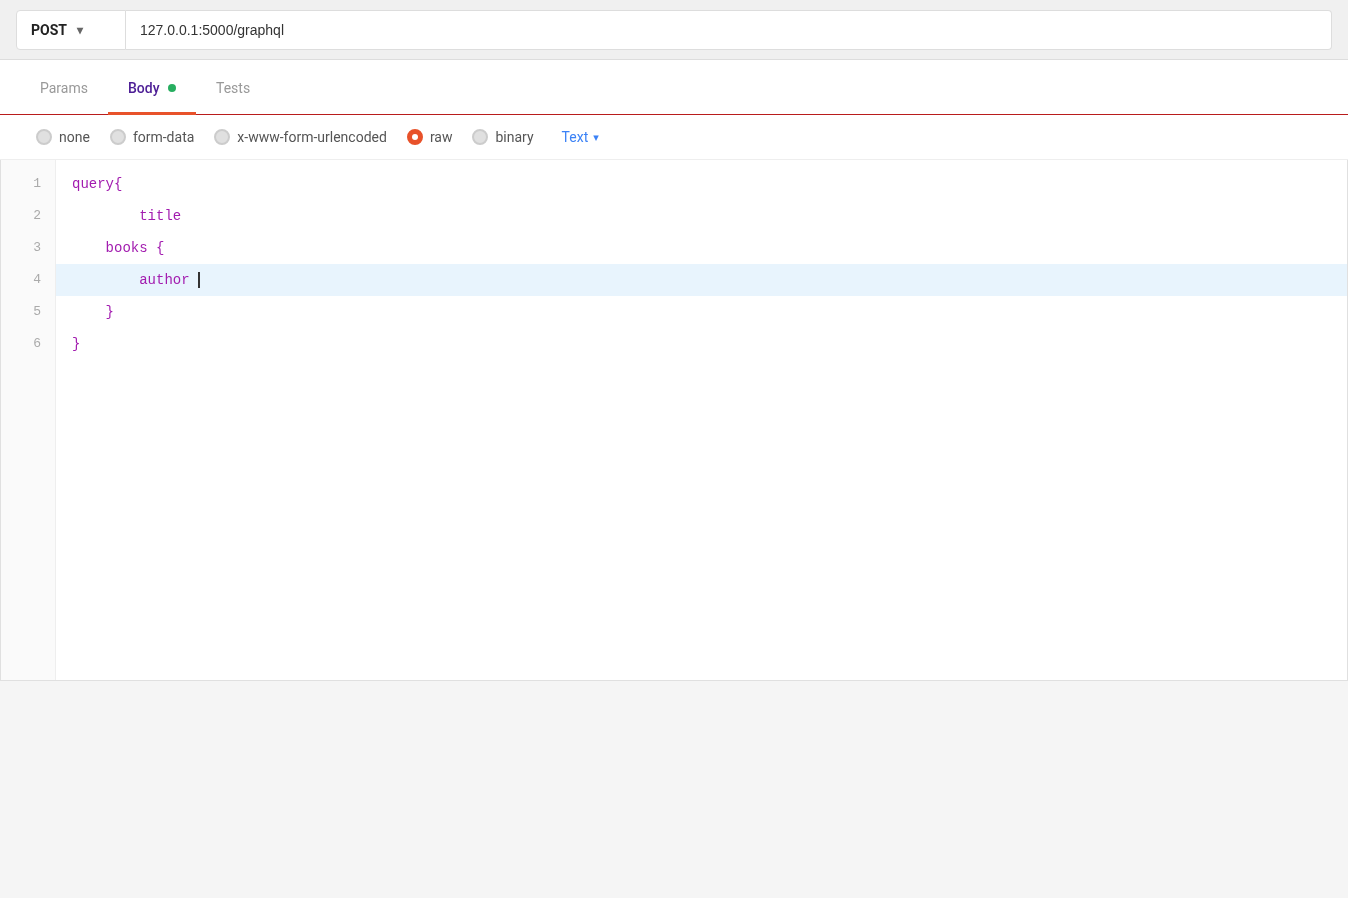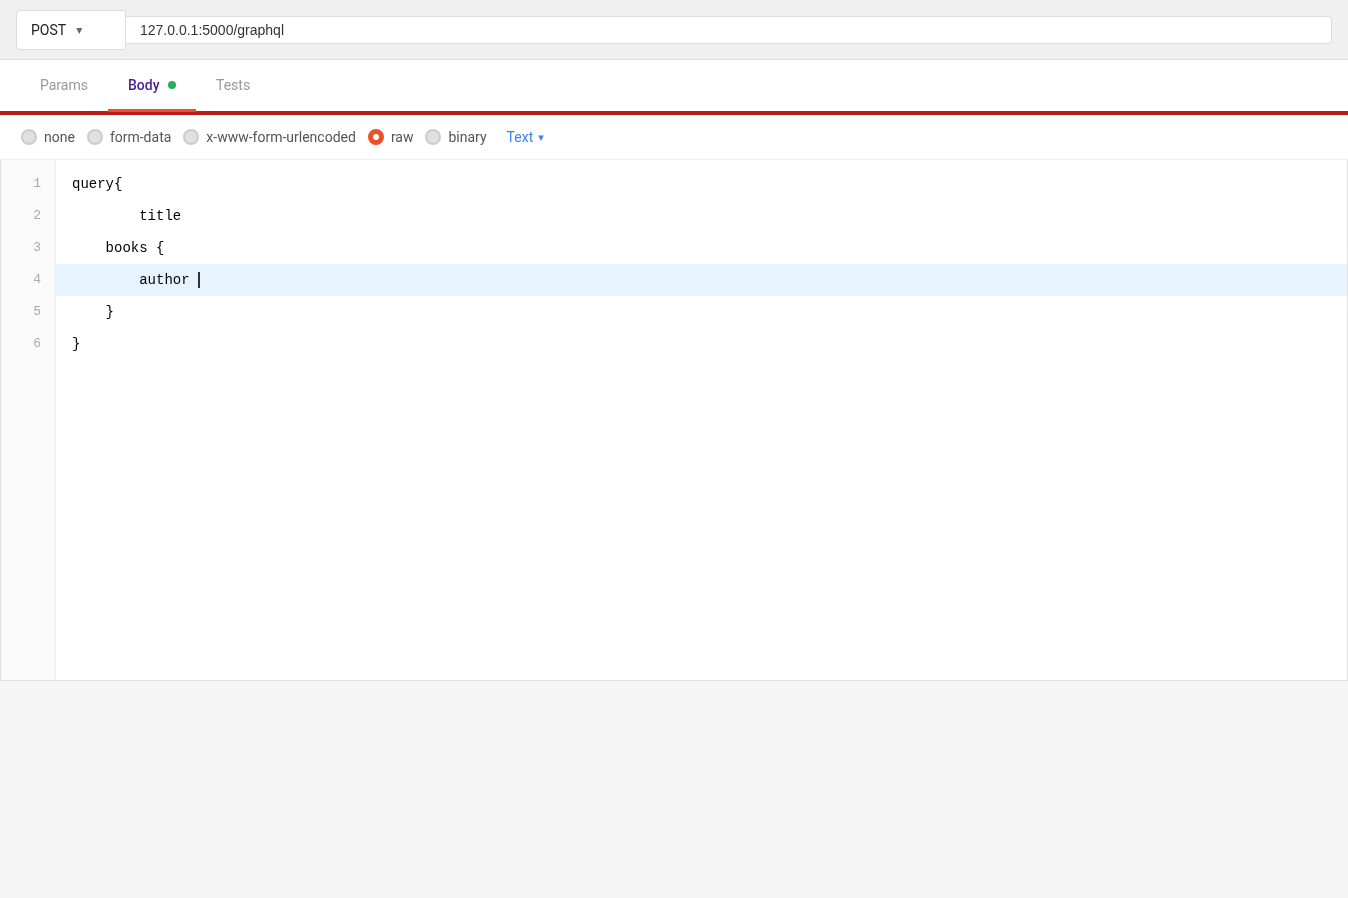--- a/index.html
+++ b/index.html
@@ -20,21 +20,21 @@
       height: 60px;
     }
 
     .method-selector {
       display: flex;
       align-items: center;
       background: #fff;
       border: 1px solid #ddd;
       border-radius: 4px 0 0 4px;
       padding: 8px 14px;
-      font-weight: 400;
+      font-weight: 700;
       font-size: 14px;
       color: #222;
       cursor: pointer;
       gap: 10px;
       height: 40px;
       min-width: 110px;
     }
 
     .method-selector .chevron-icon {
       color: #666;
@@ -42,31 +42,31 @@
     }
 
     .url-input {
       flex: 1;
       border: 1px solid #ddd;
       border-left: none;
       border-radius: 0 4px 4px 0;
       padding: 8px 14px;
       font-size: 14px;
       color: #333;
-      height: 28px;
+      height: 40px;
       background: #fff;
       outline: none;
     }
 
     
     .tabs-row {
       display: flex;
       align-items: flex-end;
       background: #fff;
-      border-bottom: 4px solid #b91c1c;
+      border-bottom: 1px solid #b91c1c;
       padding: 0 20px;
       gap: 0;
       height: 55px;
     }
 
     .tab {
       padding: 16px 20px;
       font-size: 14px;
       color: #999;
       cursor: pointer;
@@ -97,22 +97,22 @@
       vertical-align: middle;
       position: relative;
       top: -1px;
     }
 
     
     .body-options {
       display: flex;
       align-items: center;
       background: #fff;
-      padding: 14px 21px;
-      gap: 12px;
+      padding: 14px 36px;
+      gap: 20px;
       border-bottom: 1px solid #eee;
     }
 
     .radio-option {
       display: flex;
       align-items: center;
       gap: 7px;
       font-size: 14px;
       color: #555;
       cursor: pointer;
@@ -194,21 +194,21 @@
 
     .code-lines {
       flex: 1;
       padding: 8px 0;
     }
 
     .code-line {
       padding: 0 16px;
       line-height: 32px;
       white-space: pre;
-      color: #000000;
+      color: #a21caf;
     }
 
     .code-line.highlighted {
       background: #e8f4fd;
     }
 
     .cursor {
       border-right: 2px solid #333;
       animation: blink 1s step-end infinite;
     }

